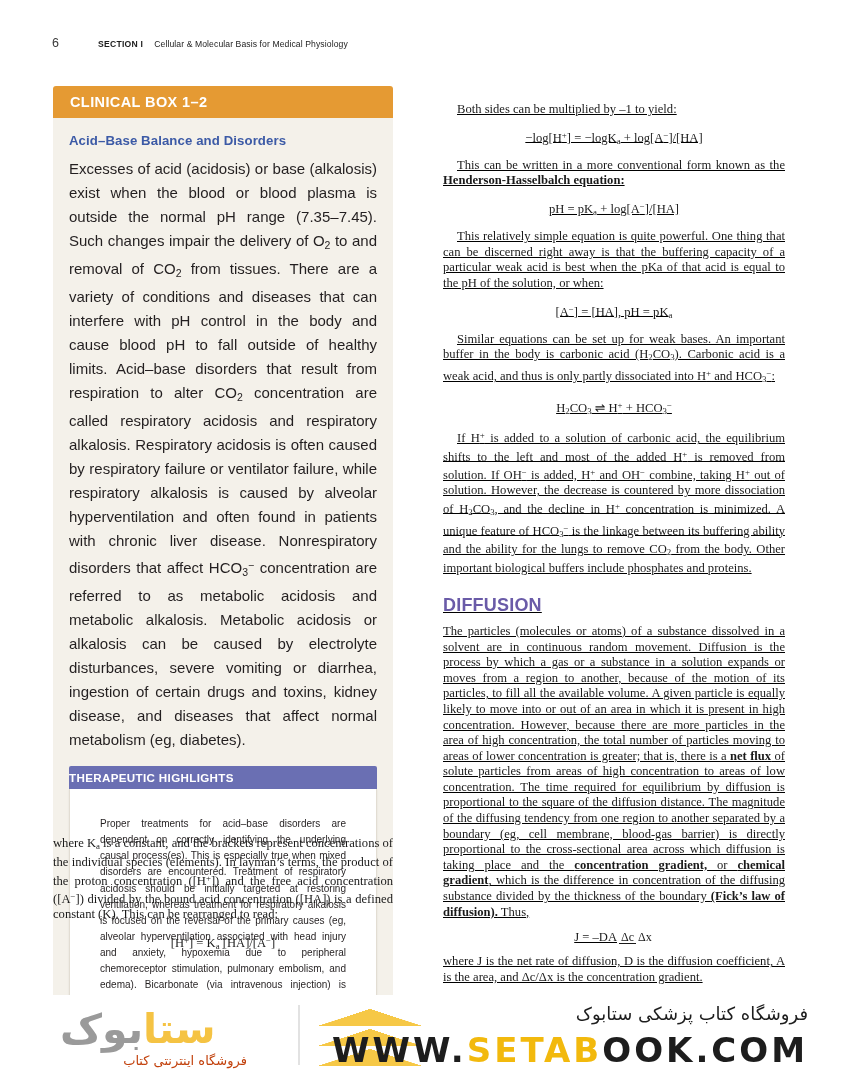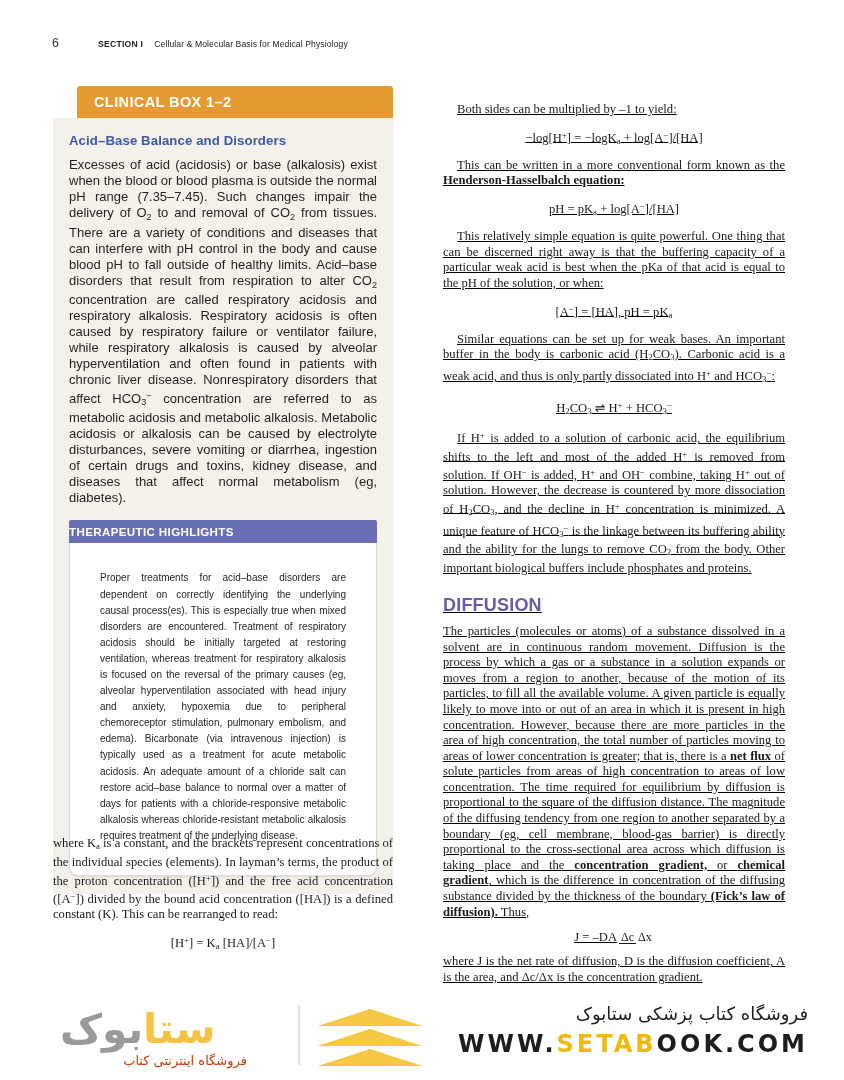--- a/index.html
+++ b/index.html
@@ -75,39 +75,38 @@
     color: #ffffff;
     font-family: "Liberation Sans", sans-serif;
     font-weight: bold;
     font-size: 14.5px;
     letter-spacing: 0.4px;
     padding: 7px 4px 7px 17px;
     border-radius: 3px 3px 0 0;
     height: 18px;
     line-height: 18px;
     box-sizing: content-box;
-    margin-left: 24px;
   }
   .cbox-body {
     background: #f4f1ea;
     padding: 12px 16px 18px 16px;
     border-radius: 0 0 3px 3px;
   }
   .cbox-title {
     font-family: "Liberation Sans", sans-serif;
     font-weight: bold;
     font-size: 13.2px;
     color: #3c5aa6;
     margin: 3px 0 9px 0;
     letter-spacing: 0.1px;
   }
   .cbox-p {
     font-family: "Liberation Sans", sans-serif;
-    font-size: 13px;
-    line-height: 16px;
+    font-size: 15px;
+    line-height: 24px;
     color: #231f20;
     text-align: justify;
     margin: 0;
   }
 
   
   .th-wrap {
     margin-top: 14px;
     width: 100%;
   }
@@ -261,21 +260,21 @@
     direction: rtl;
   }
   .site-fa {
     font-family: "DejaVu Sans", sans-serif;
     font-size: 18px;
     color: #1d1d1d;
     margin-bottom: 6px;
   }
   .site-url {
     font-family: "DejaVu Sans", sans-serif;
-    font-size: 24px;
+    font-size: 34px;
     font-weight: bold;
     letter-spacing: 3px;
     color: #1d1d1d;
     direction: ltr;
   }
   .site-url .hl { color: #f2b90d; }
 </style>
 </head>
 <body>
 

